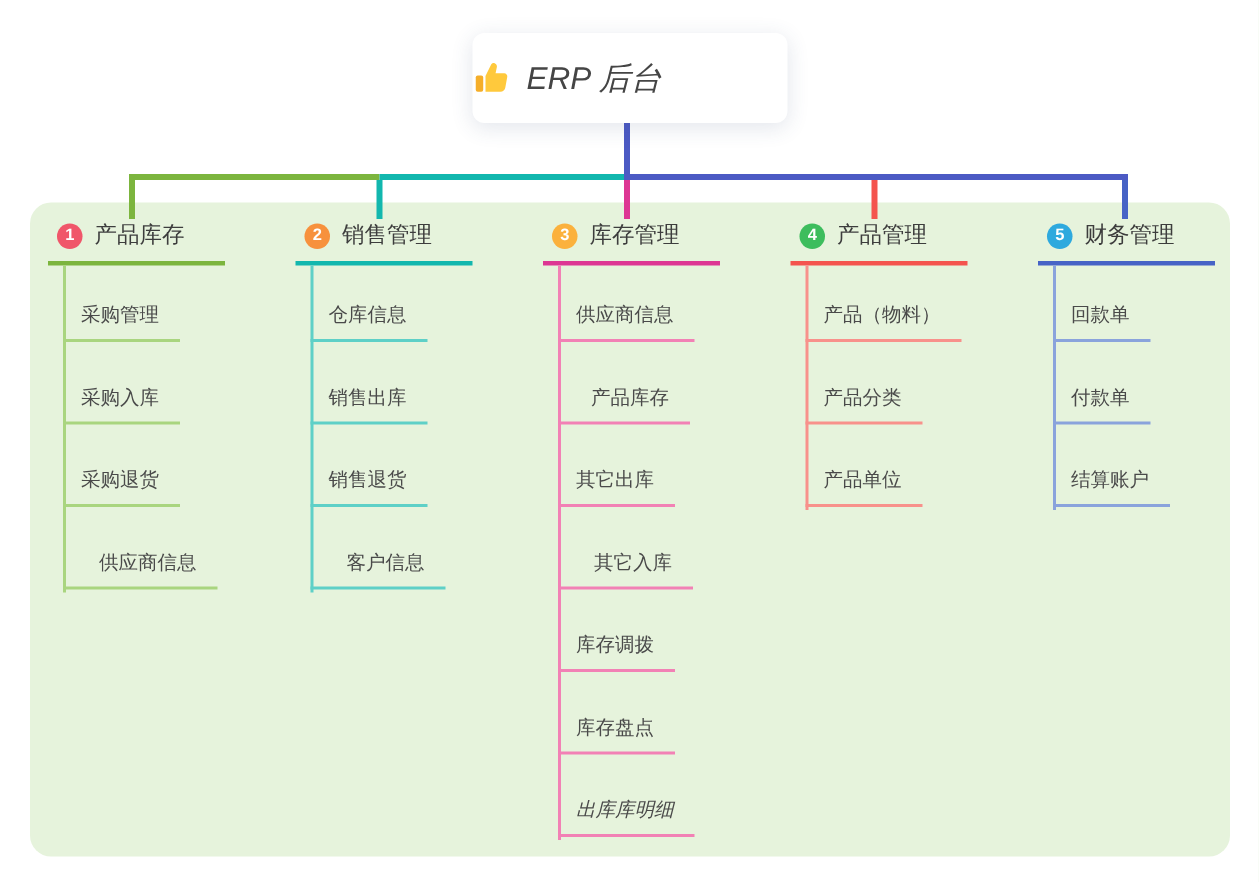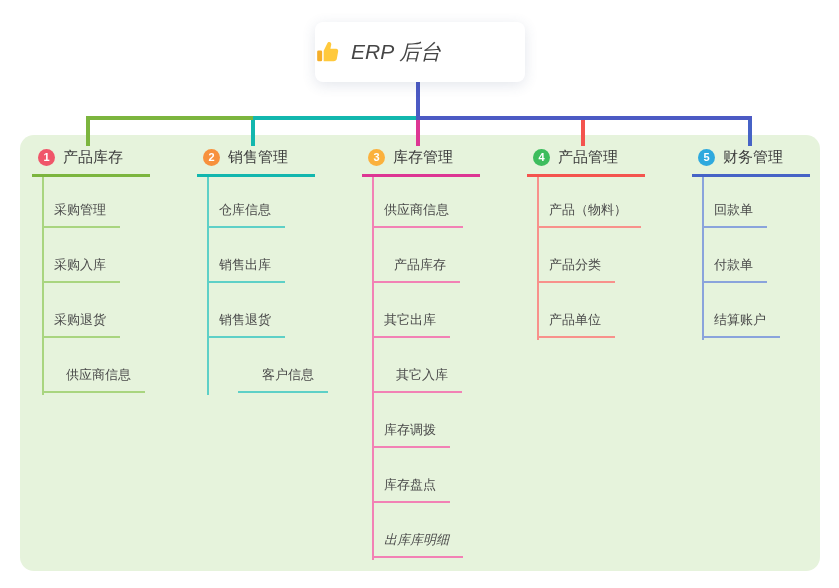--- a/index.html
+++ b/index.html
@@ -128,21 +128,21 @@
 
   <div class="col colB">
     <div class="hdr" style="border-color: rgb(18, 183, 174);">
       <span class="badge" style="background-color: rgb(247, 145, 61);">2</span>
       <span class="hlabel">销售管理</span>
     </div>
     <div class="vline v4" style="background-color: rgb(94, 208, 199);"></div>
     <div class="child c0" style="border-color: rgb(94, 208, 199);">仓库信息</div>
     <div class="child c1" style="border-color: rgb(94, 208, 199);">销售出库</div>
     <div class="child c2" style="border-color: rgb(94, 208, 199);">销售退货</div>
-    <div class="child c3" style="border-color: rgb(94, 208, 199); margin-left: 31px;">客户信息</div>
+    <div class="child c3" style="border-color: rgb(94, 208, 199);">客户信息</div>
   </div>
 
   <div class="col colC">
     <div class="hdr" style="border-color: rgb(221, 54, 147);">
       <span class="badge" style="background-color: rgb(251, 177, 61);">3</span>
       <span class="hlabel">库存管理</span>
     </div>
     <div class="vline v7" style="background-color: rgb(242, 129, 181);"></div>
     <div class="child c0" style="border-color: rgb(242, 129, 181);">供应商信息</div>
     <div class="child c1" style="border-color: rgb(242, 129, 181); padding-left: 22px;">产品库存</div>

